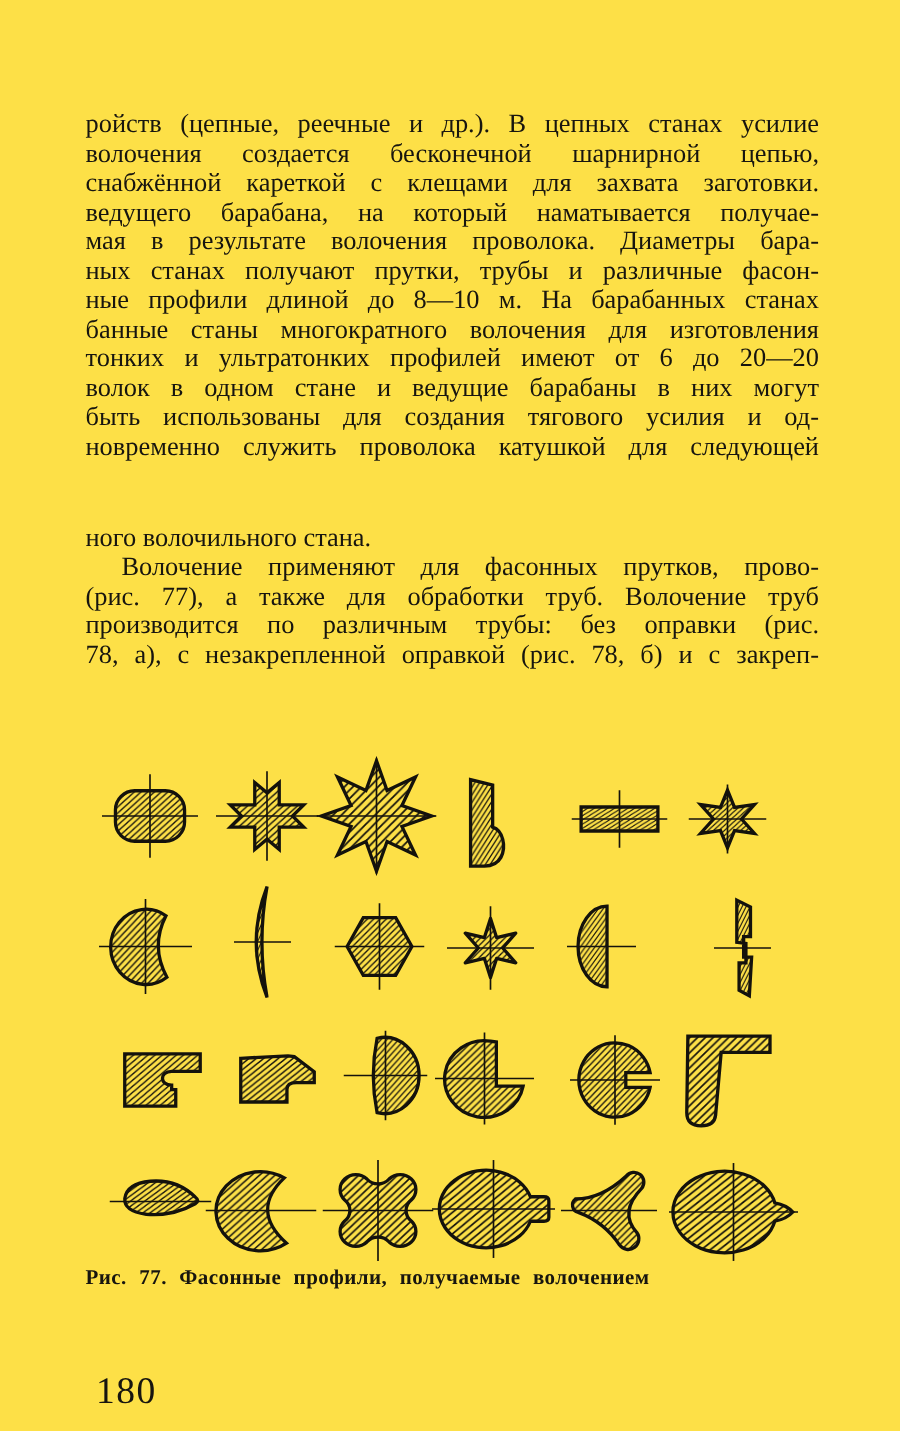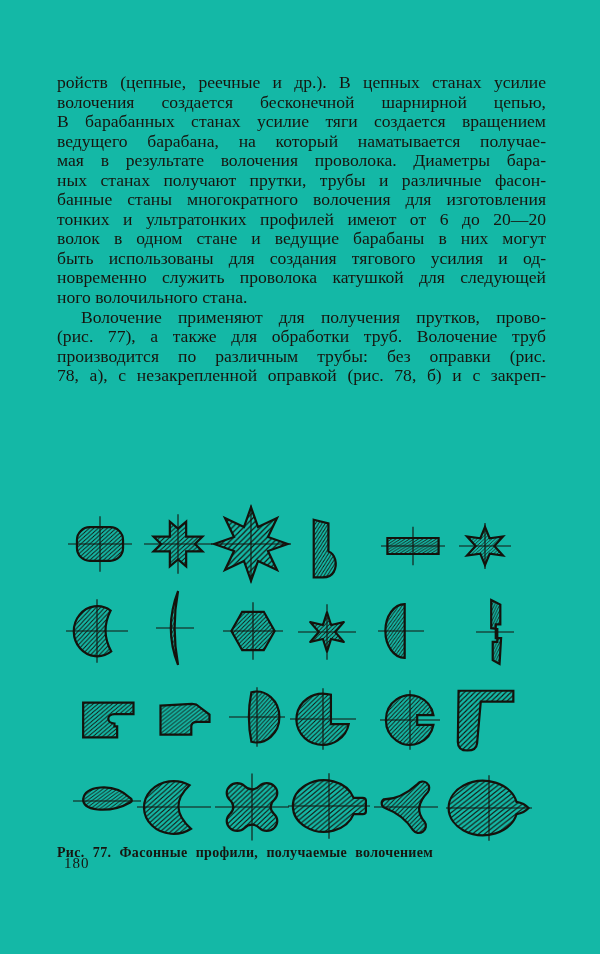--- a/index.html
+++ b/index.html
@@ -1,81 +1,82 @@
 <!DOCTYPE html>
 <html><head>
 <meta charset="utf-8">
 <style>
   html,body { margin:0; padding:0; background:#e8e8e6; }
   .page {
     position:relative;
     width:600px; height:954px;
     margin:0 auto;
-    background:#14b8a6;
+    background:#fde047;
     font-family:"Liberation Serif", serif;
     color:#17150f;
     overflow:hidden;
   }
   .text-block {
     position:absolute; left:57px; top:73px; width:489px;
     font-size:17.6px; line-height:19.55px;
   }
   .tline { text-align:justify; text-align-last:justify; }
-  .tline.endline { text-align-last:left; }
+  .tline.endline { text-align-last:left;margin-top:41px; }
   .tline.indent { text-indent:24px; }
   .figure-canvas { position:absolute; left:0; top:508px; width:600px; height:340px; }
   .prof { position:absolute; }
   .prof svg { display:block; }
   .shape path, .shape rect {
     fill:url(#hatch);
     stroke:#14120c; stroke-width:2.2px;
     vector-effect:non-scaling-stroke;
   }
   .cross line {
     stroke:#14120c; stroke-width:1.1px;
     vector-effect:non-scaling-stroke;
   }
   .caption {
     position:absolute; top:845px; left:57px; width:489px;
     font-weight:bold;
     font-size:14px; letter-spacing:0.3px; word-spacing:4.5px;
   }
   .pagenum {
-    position:absolute; top:855px; left:64px;
-    font-size:15px; letter-spacing:1px;text-align:center;
+    position:absolute; top:914px; left:64px;
+    font-size:25px; letter-spacing:1px;text-align:center;
   }
   .defs-holder { position:absolute; width:0; height:0; overflow:hidden; }
 </style>
 </head>
 <body>
 
 <div class="page">
 
   <svg class="defs-holder" aria-hidden="true">
     <defs>
       <pattern id="hatch" patternUnits="userSpaceOnUse" width="7" height="7">
         <path d="M0,7 L7,0 M-1.75,1.75 L1.75,-1.75 M5.25,8.75 L8.75,5.25" stroke="#14120c" stroke-width="1.5" fill="none"></path>
       </pattern>
     </defs>
   </svg>
 
   <div class="text-block">
       <div class="tline">ройств (цепные, реечные и др.). В цепных станах усилие</div>
       <div class="tline">волочения создается бесконечной шарнирной цепью,</div>
-      <div class="tline">В барабанных станах усилие тяги создается вращением</div>
+      <div class="tline">снабжённой кареткой с клещами для захвата заготовки.</div>
       <div class="tline">ведущего барабана, на который наматывается получае-</div>
       <div class="tline">мая в результате волочения проволока. Диаметры бара-</div>
       <div class="tline">ных станах получают прутки, трубы и различные фасон-</div>
+      <div class="tline">ные профили длиной до 8—10 м. На барабанных станах</div>
       <div class="tline">банные станы многократного волочения для изготовления</div>
       <div class="tline">тонких и ультратонких профилей имеют от 6 до 20—20</div>
       <div class="tline">волок в одном стане и ведущие барабаны в них могут</div>
       <div class="tline">быть использованы для создания тягового усилия и од-</div>
       <div class="tline">новременно служить проволока катушкой для следующей</div>
       <div class="tline endline">ного волочильного стана.</div>
-      <div class="tline indent">Волочение применяют для получения прутков, прово-</div>
+      <div class="tline indent">Волочение применяют для фасонных прутков, прово-</div>
       <div class="tline">(рис. 77), а также для обработки труб. Волочение труб</div>
       <div class="tline">производится по различным трубы: без оправки (рис.</div>
       <div class="tline">78, а), с незакрепленной оправкой (рис. 78, б) и с закреп-</div>
     </div>
 
   <div class="figure-canvas">
       <div class="prof" style="left: 68px; top: 7px; width: 64px; height: 58px;">
         <svg viewBox="0 0 100 100" width="64" height="58" preserveAspectRatio="none">
           <g class="cross">
             <line x1="0" y1="50" x2="100" y2="50"></line>

